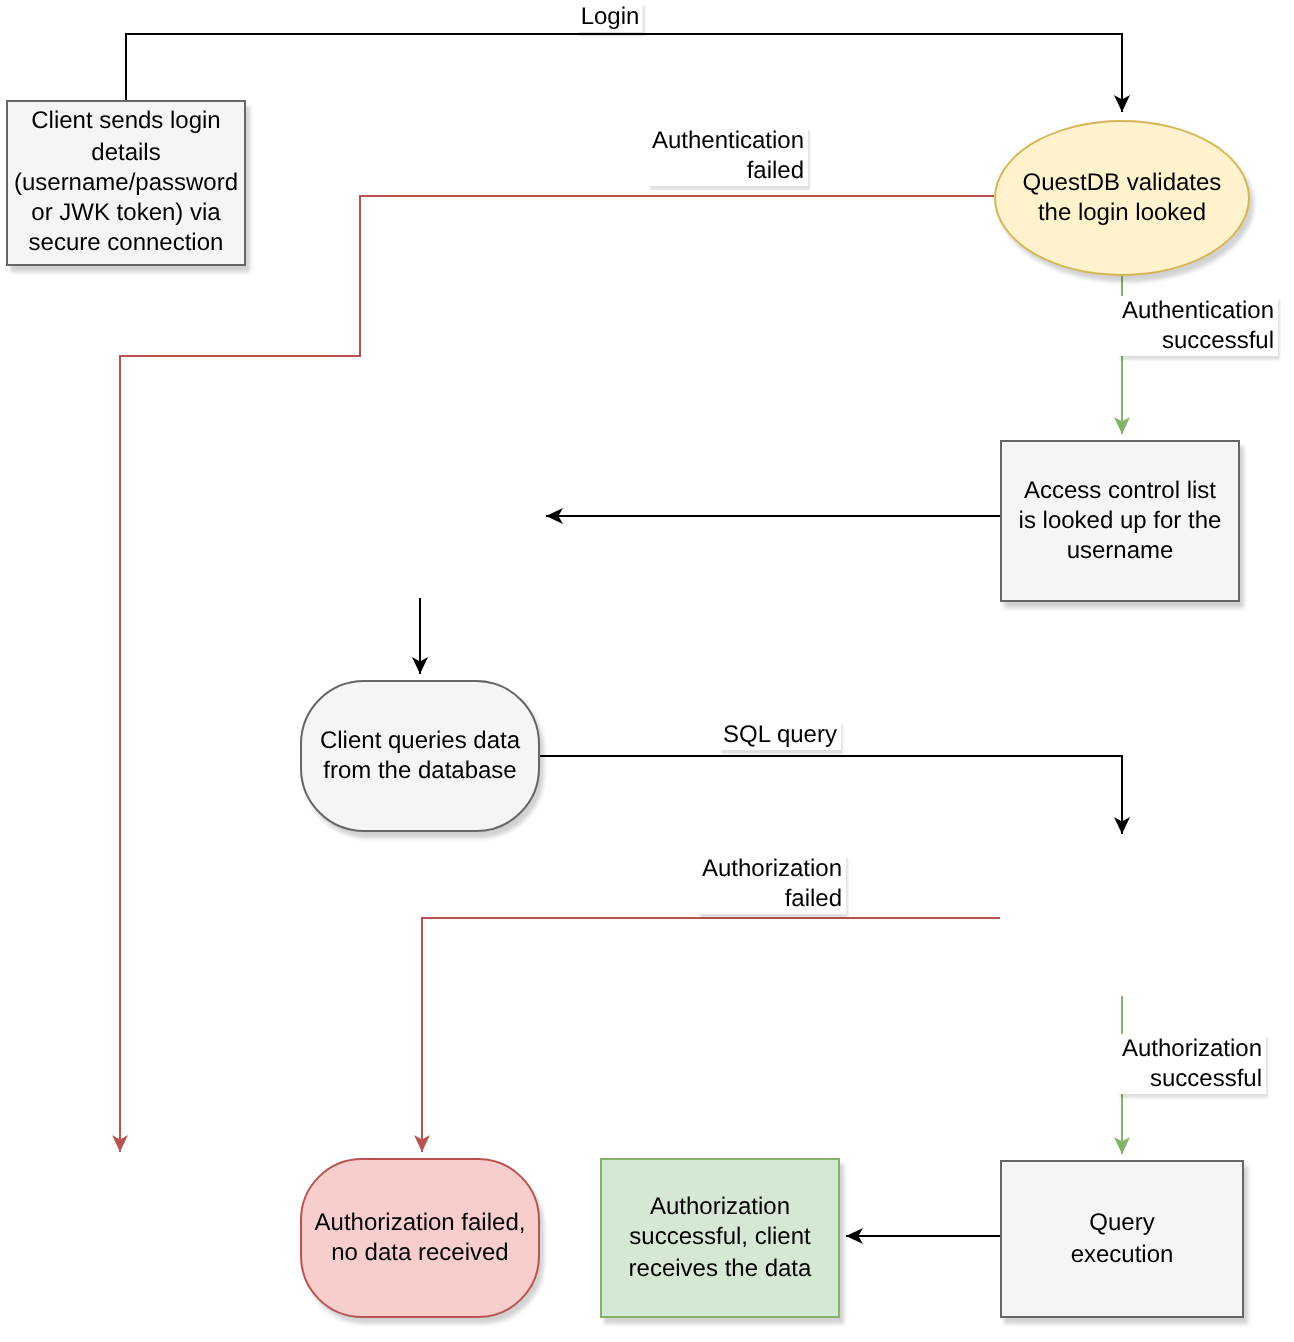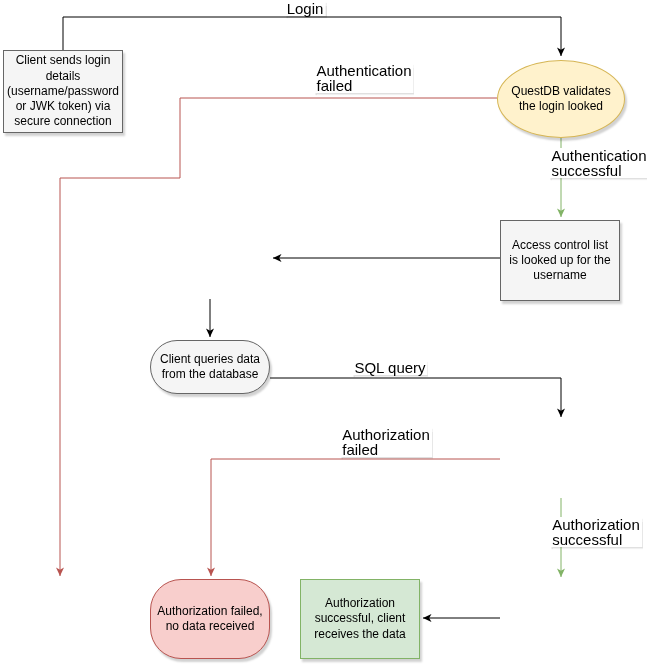--- a/index.html
+++ b/index.html
@@ -61,23 +61,23 @@
     background: var(--node-green-fill, #d5e8d4);
     border-color: var(--node-green-border, #82b366);
   }
   .ellipse {
     border-radius: 50%;
   }
   .edge-label {
     position: absolute;
     transform: translateX(-50%);
     background: #ffffff;
-    font-size: 15px;
+    font-size: 12px;
     line-height: 15px;
-    text-align: left;
+    text-align: right;
     white-space: pre;
     padding: 0 2px;
     color: #000000;
     box-shadow: 1px 2px 1px rgba(0,0,0,0.12);
   }
 </style>
 </head>
 <body>
 
 <div id="canvas">
@@ -113,32 +113,34 @@
 secure connection</div>
 
   <div class="node n-yellow ellipse" style="left:497px; top:60px; width:128px; height:78px;">QuestDB validates
 the login looked</div>
 
   <div class="node n-gray" style="left:500px; top:220px; width:120px; height:81px;">Access control list
 is looked up for the
 username</div>
 
 
-  <div class="node n-gray" style="left:150px; top:340px; width:120px; height:54px;border-radius:32px;">Client queries data
+  <div class="node n-gray" style="left:150px; top:340px; width:120px; height:76px;border-radius:32px;">Client queries data
 from the database</div>
 
 
 
   <div class="node n-red" style="left:150px; top:579px; width:120px; height:80px;border-radius:31px;">Authorization failed,
 no data received</div>
 
   <div class="node n-green" style="left:300px; top:579px; width:120px; height:80px;">Authorization
 successful, client
 receives the data</div>
 
+  <div class="node n-gray" style="left:500px; top:580px; width:122px; height:79px;">Query
+execution</div>
 
   <div class="edge-label" style="left:305px; top:1px;">Login</div>
 
   <div class="edge-label" style="left:364px; top:63px;">Authentication
 failed</div>
 
   <div class="edge-label" style="left:599px; top:148px;">Authentication
 successful</div>
 
   <div class="edge-label" style="left:390px; top:360px;">SQL query</div>

